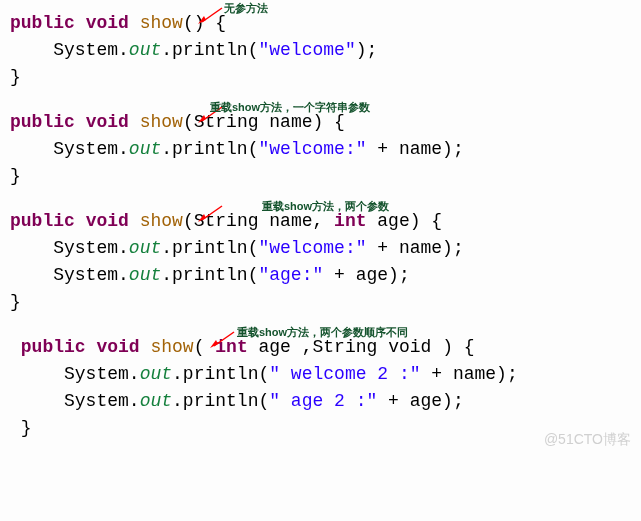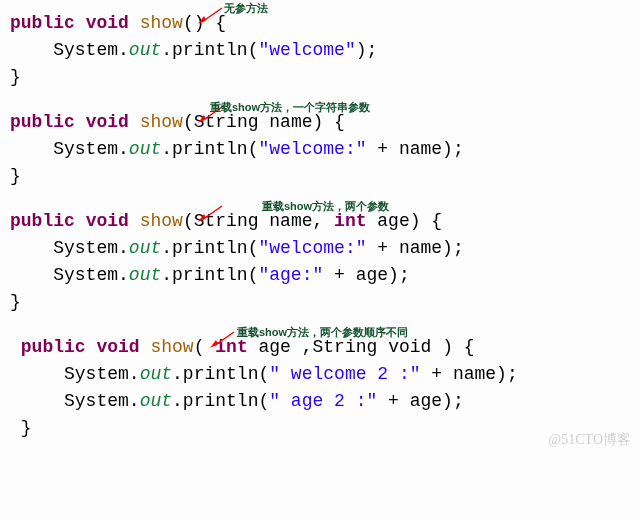--- a/index.html
+++ b/index.html
@@ -31,21 +31,21 @@
   }
   .arrow {
     position: absolute;
     pointer-events: none;
   }
   .watermark {
     position: absolute;
     right: 10px;
     bottom: 6px;
     color: #d0d0d0;
-    font-family: Liberation Serif, serif;
+    font-family: Liberation Sans, sans-serif;
     font-size: 14px;
   }
   .block { position: relative; margin-bottom: 18px; }
 </style>
 </head>
 <body>
 
 <div class="block">
   <svg class="arrow" style="left:188px; top:-4px;" width="26" height="18">
     <line x1="24" y1="2" x2="4" y2="16" stroke="#ff0000" stroke-width="1.5"></line>

